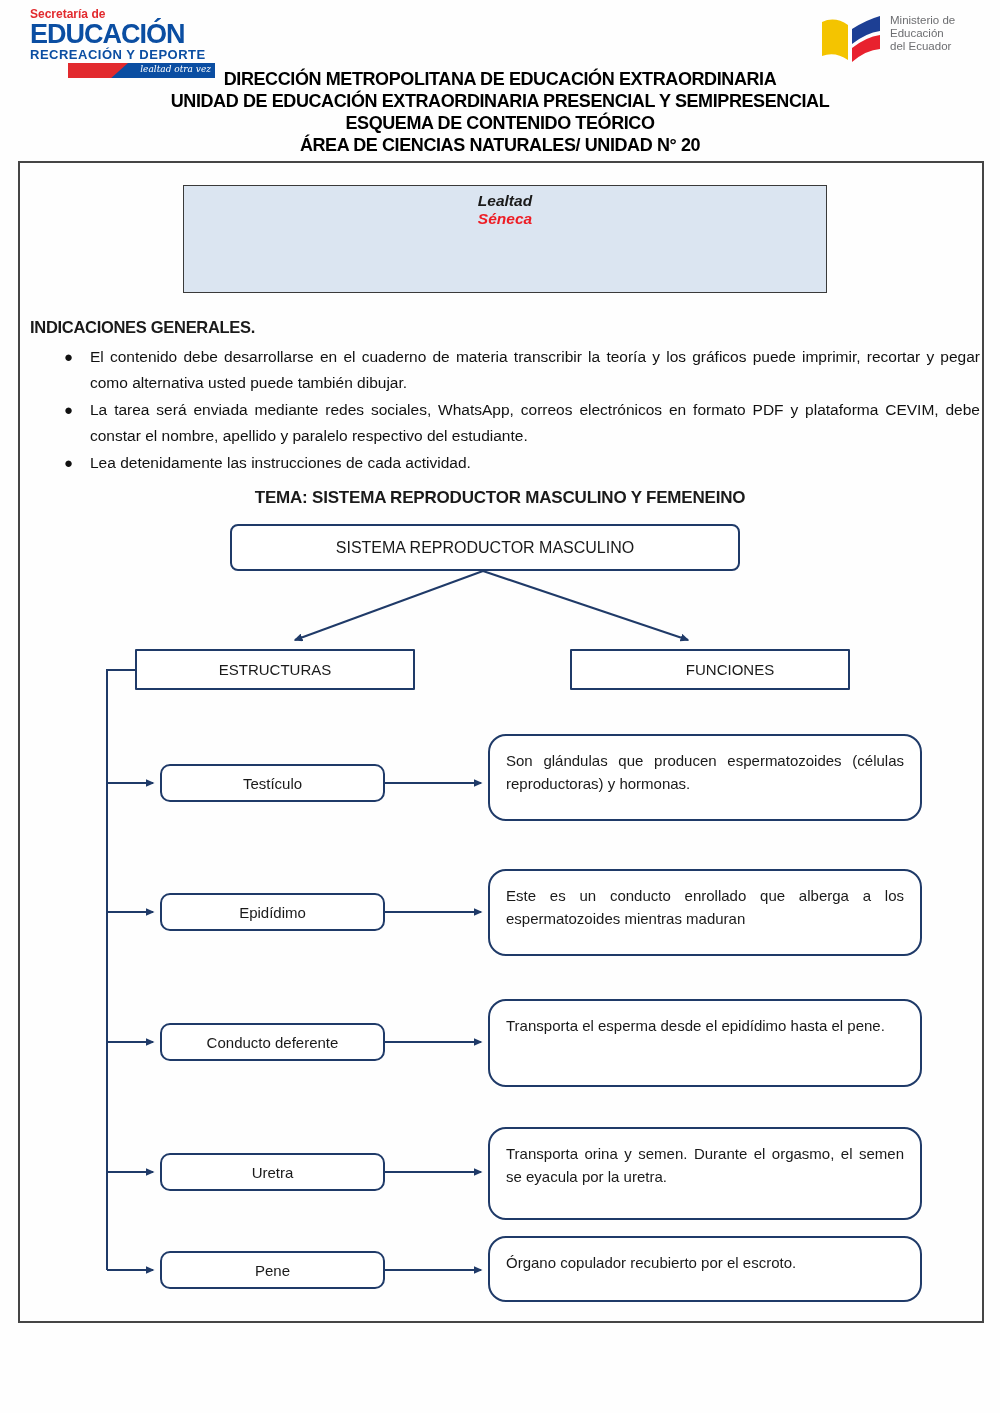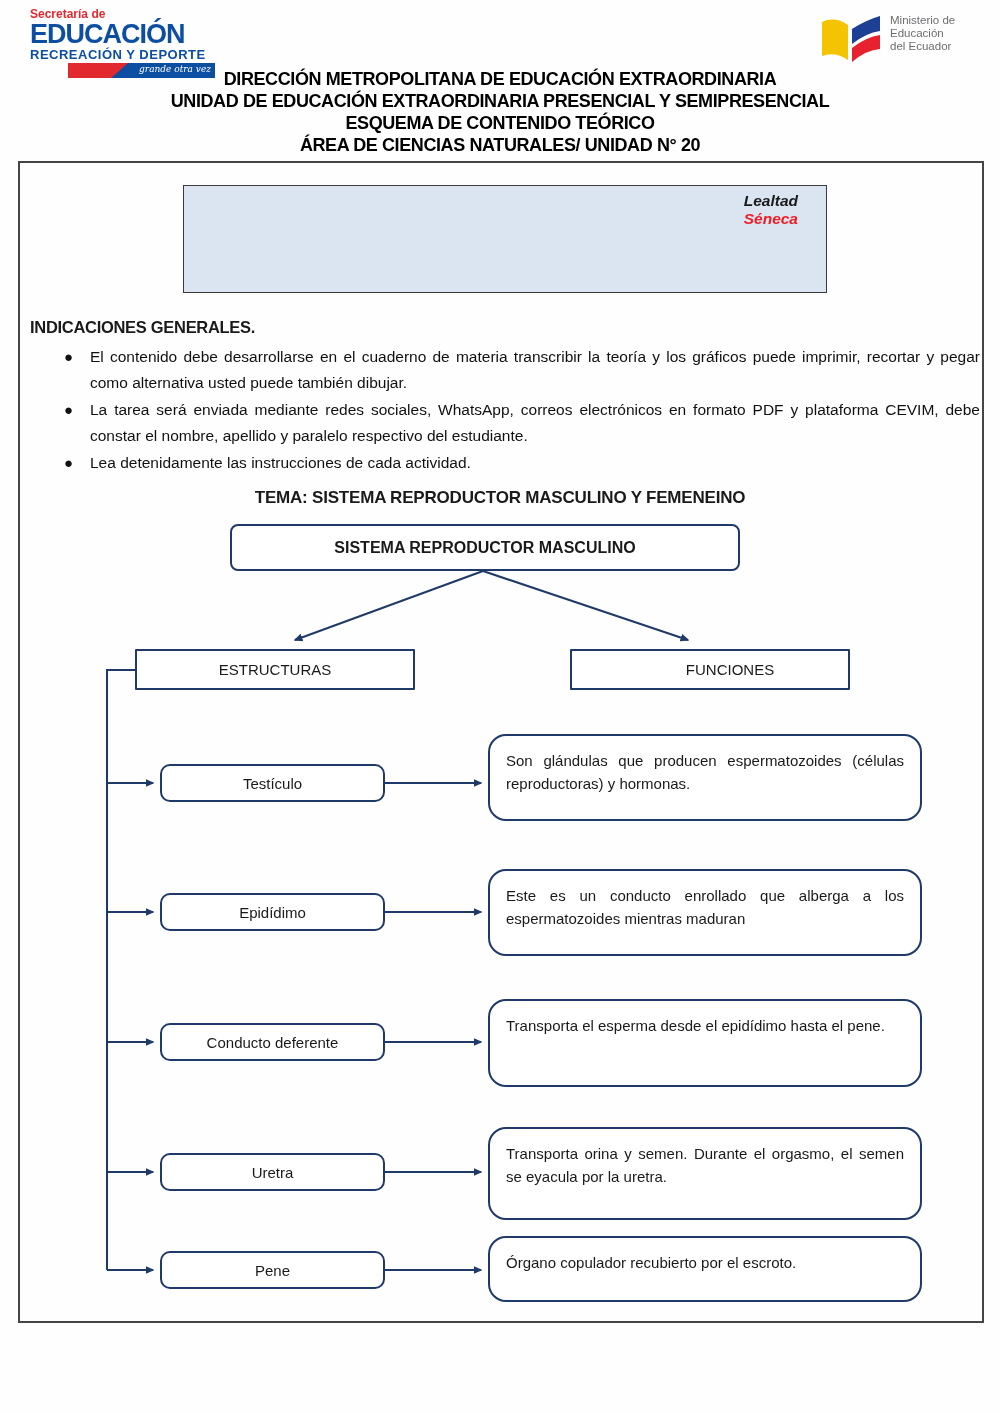--- a/index.html
+++ b/index.html
@@ -23,57 +23,57 @@
   .logo-right .mintext{color:#6d6e71;font-size:11.5px;line-height:13px;}
   
   .titles{position:absolute;left:0;top:68px;width:1000px;text-align:center;}
   .titles div{font-weight:bold;font-size:18px;line-height:22px;letter-spacing:-0.4px;color:#000;}
   
   .outer{position:absolute;left:18px;top:161px;width:962px;height:1158px;
       border:2px solid #454545;background:transparent;}
   
   .quote{position:absolute;left:183px;top:185px;width:644px;height:108px;
       background:#dbe5f1;border:1px solid #3a3a3a;box-sizing:border-box;
-      padding:6px 28px;text-align:right;}
+      padding:6px 12px;text-align:center;}
   .quote .q-title{font-weight:bold;font-style:italic;font-size:15.5px;color:#1a1a1a;}
   .quote .q-text{font-weight:bold;font-style:italic;font-size:15.5px;margin-top:24px;color:#1a1a1a;}
   .quote .q-author{font-weight:bold;font-style:italic;font-size:15.5px;color:#ee1c24;}
   
   .ind-head{position:absolute;left:30px;top:318px;font-weight:bold;font-size:16.5px;letter-spacing:-0.3px;}
   .ind-list{position:absolute;left:58px;top:344px;width:922px;margin:0;padding:0;list-style:none;}
   .ind-list li{position:relative;padding-left:32px;text-align:justify;
       font-size:15.5px;line-height:26px;margin-bottom:1px;color:#111;}
   .ind-list li .dot{position:absolute;left:6px;top:0;font-size:15px;}
   
   .tema{position:absolute;left:0;top:488px;width:1000px;text-align:center;
       font-weight:bold;font-size:17px;letter-spacing:-0.2px;}
   
   .dg-box{position:absolute;box-sizing:border-box;background:#fff;border:2px solid #1f3a68;
       display:flex;align-items:center;justify-content:center;font-size:15px;color:#1a1a1a;}
-  .dg-root{left:230px;top:524px;width:510px;height:47px;border-radius:8px;font-weight:bold;font-size:16px;}
+  .dg-root{left:230px;top:524px;width:510px;height:47px;border-radius:8px;font-weight:normal;font-size:16px;}
   .dg-col{border-radius:1px;}
   .dg-estructuras{left:135px;top:649px;width:280px;height:41px;}
   .dg-funciones{left:570px;top:649px;width:280px;height:41px;padding-left:40px;}
   .dg-left{left:160px;width:225px;height:38px;border-radius:10px;}
   .dg-fn{left:488px;width:434px;border-radius:18px;align-items:flex-start;justify-content:flex-start;
       padding:13px 16px;text-align:justify;line-height:1.55;display:block;}
   svg.wires{position:absolute;left:0;top:0;width:1000px;height:1413px;pointer-events:none;}
 </style>
 </head>
 <body>
 
 <div class="page">
 
   <div class="logo-left">
     <div class="l1">Secretaría de</div>
     <div class="l2">EDUCACIÓN</div>
     <div class="l3">RECREACIÓN Y DEPORTE</div>
     <div class="bar">
       <div class="ribbon"></div>
-      <div class="script">grande otra vez</div>
+      <div class="script">lealtad otra vez</div>
     </div>
   </div>
 
   <div class="logo-right">
     <svg class="book" viewBox="0 0 62 52">
       <path d="M2,8 Q15,2 28,11 L28,46 Q15,37 2,42 Z" fill="#f4c400"></path>
       <path d="M60,2 Q46,6 32,15 L32,30 Q46,19 60,17 Z" fill="#1d3f94"></path>
       <path d="M60,21 Q46,23 32,34 L32,48 Q46,36 60,35 Z" fill="#e8212e"></path>
     </svg>
     <div class="mintext">

